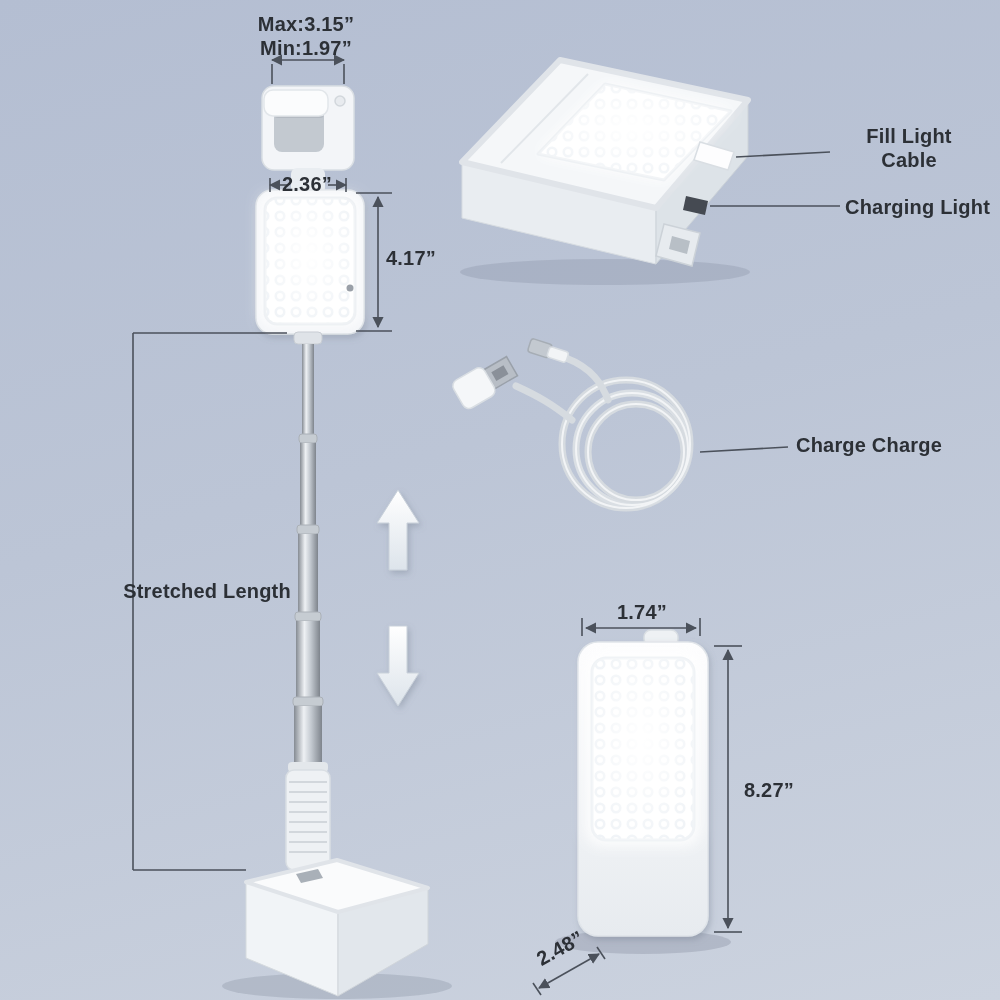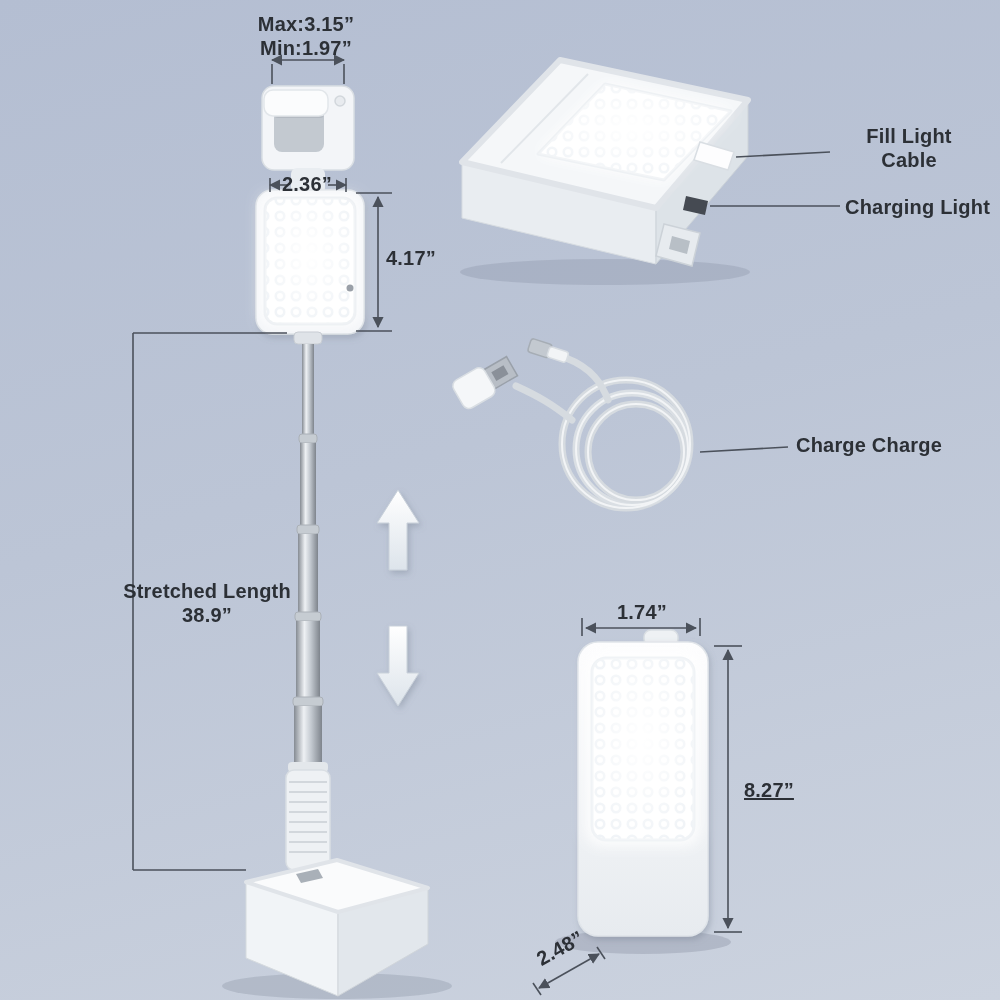--- a/index.html
+++ b/index.html
@@ -209,32 +209,31 @@
     <div>Max:3.15”</div>
     <div>Min:1.97”</div>
   </div>
 
   <div class="lbl center" style="left:277px;top:172px;width:60px;text-align:center;">2.36”</div>
 
   <div class="lbl" style="left:386px;top:246px;">4.17”</div>
 
   <div class="lbl center" style="left:122px;top:579px;width:170px;">
     <div>Stretched Length</div>
-    <div>38.9”</div>
   </div>
 
   <div class="lbl center" style="left:834px;top:124px;width:150px;">
     <div>Fill Light</div>
     <div>Cable</div>
   </div>
 
   <div class="lbl" style="left:845px;top:195px;">Charging Light</div>
 
   <div class="lbl" style="left:796px;top:433px;">Charge Charge</div>
 
   <div class="lbl center" style="left:610px;top:600px;width:64px;">1.74”</div>
 
-  <div class="lbl" style="left:744px;top:778px;text-decoration:underline;">8.27”</div>
+  <div class="lbl" style="left:744px;top:778px;">8.27”</div>
 
   <div class="lbl center rot" style="left:524px;top:936px;width:72px;">2.48”</div>
 </div>
 
 </div>
 
 </body></html>

